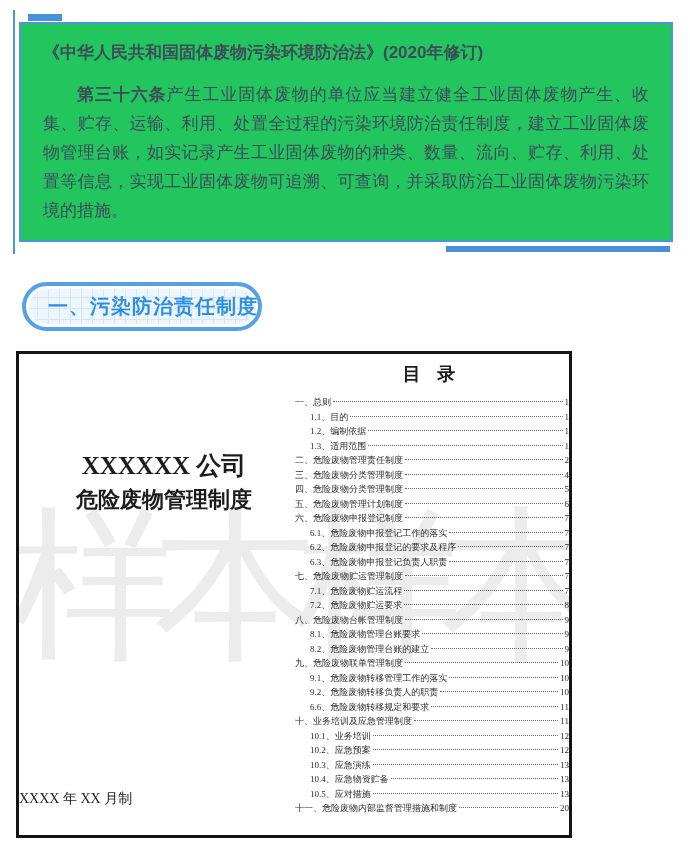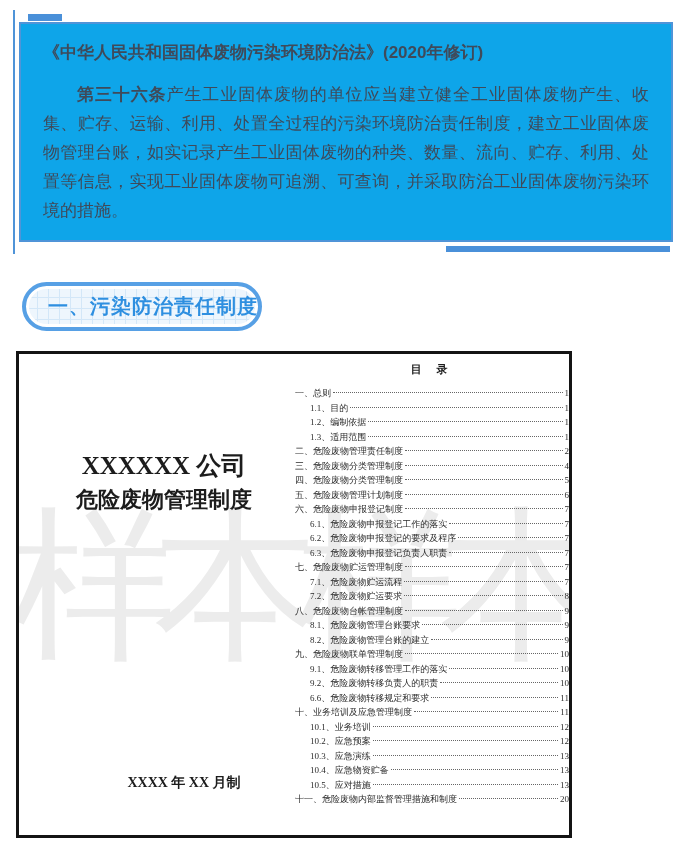--- a/index.html
+++ b/index.html
@@ -16,21 +16,21 @@
     position: absolute; left: 28px; top: 14px;
     width: 34px; height: 7px; background: #4a90d9;
   }
   .accent-vline {
     position: absolute; left: 13px; top: 10px;
     width: 2px; height: 244px; background: #4f94d8;
   }
   .quote-box {
     position: absolute; left: 19px; top: 22px;
     width: 654px; height: 220px;
-    border: 2px solid #4f94d8; background: #0ea5e9;
+    border: 2px solid #4f94d8; background: #22c55e;
     padding: 17px 22px 0 22px;
   }
   .quote-title {
     font-size: 17px; font-weight: bold; color: #3f4a5a;
     line-height: 24px; margin-bottom: 15px;
   }
   .quote-paragraph {
     font-size: 17px; color: #3f4a5a; line-height: 29px;
     text-align: justify; text-indent: 2em;
   }
@@ -75,30 +75,30 @@
     position: absolute; left: 0; top: 95px; width: 290px; z-index: 1;
     text-align: center; font-family: "Liberation Serif", serif;
     font-weight: bold; font-size: 25px; color: #1c1c1c;
   }
   .cover-title {
     position: absolute; left: 0; top: 131px; width: 290px; z-index: 1;
     text-align: center; font-family: "Liberation Serif", serif;
     font-weight: bold; font-size: 22px; color: #1c1c1c;
   }
   .cover-date {
-    position: absolute; left: 0; top: 420px; width: 330px; z-index: 1;
-    text-align: center; font-family: "Liberation Serif", serif;
-    font-weight: bold; font-size: 14px; color: #1c1c1c;
+    position: absolute; left: 0; top: 436px; width: 330px; z-index: 1;
+    text-align: left; font-family: "Liberation Serif", serif;
+    font-weight: normal; font-size: 14px; color: #1c1c1c;
   }
   .toc {
     position: absolute; left: 276px; top: 8px; width: 274px; z-index: 1;
     font-family: "Liberation Serif", serif; color: #2b2b2b;
   }
   .toc-header {
-    text-align: center; font-weight: bold; font-size: 11px;
+    text-align: center; font-weight: bold; font-size: 18px;
     letter-spacing: 6px; margin-bottom: 9px; color: #1c1c1c;
   }
   .toc-row {
     display: flex; align-items: baseline;
     font-size: 9px; height: 14.5px; line-height: 14.5px;
     white-space: nowrap;
   }
   .toc-row.indent { padding-left: 15px; }
   .toc-label { flex: 0 0 auto; }
   .toc-leader {

